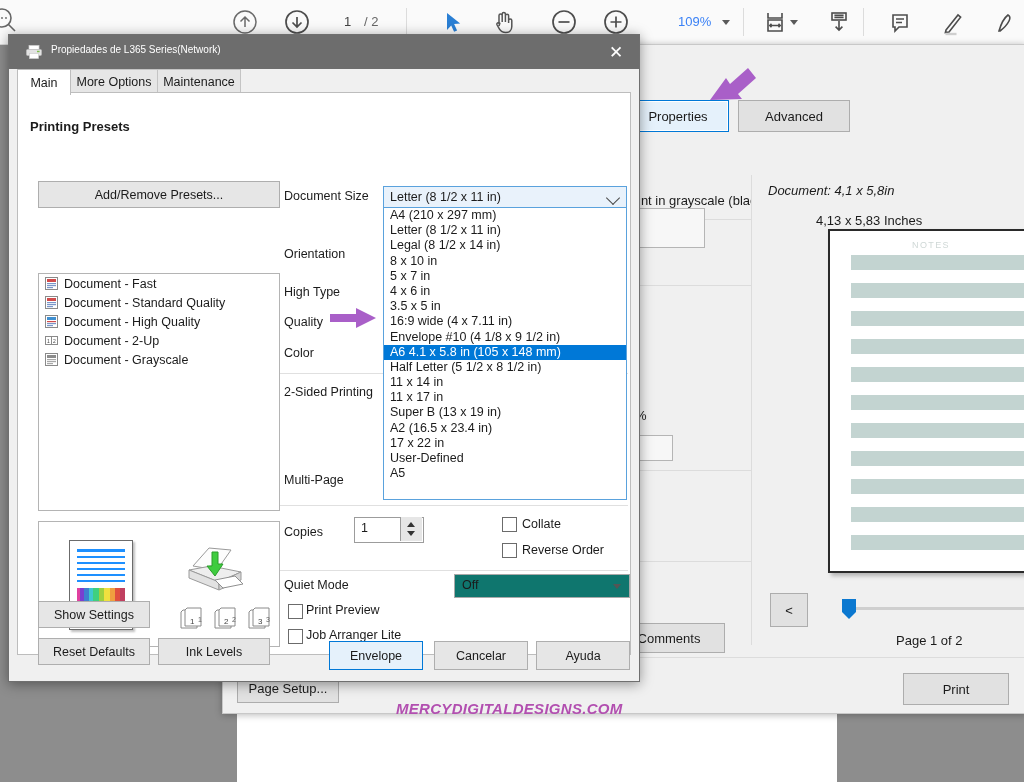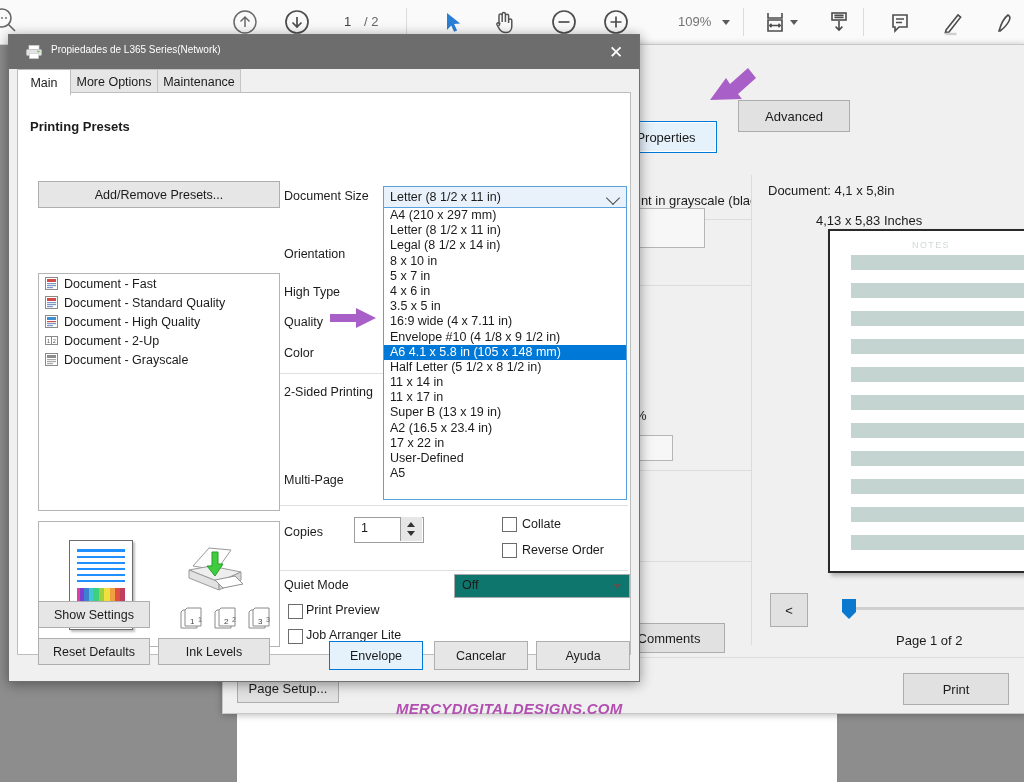--- a/index.html
+++ b/index.html
@@ -139,21 +139,21 @@
         <circle cx="16" cy="16" r="11"></circle>
           <path d="M10.5 16h11"></path>
       </svg>
     </div>
     <div class="tb-ico" style="left:600px;">
       <svg viewBox="0 0 32 32" fill="none" stroke="#4d4d4d" stroke-width="1.7">
         <circle cx="16" cy="16" r="11"></circle>
           <path d="M10.5 16h11M16 10.5v11"></path>
       </svg>
     </div>
-    <div class="tb-txt" style="left:678px;color:#737373;">109%</div>
+    <div class="tb-txt" style="left:678px;color:#3b82f6;">109%</div>
     <div class="abs" style="left:722px;top:20px;width:0;height:0;border-left:4px solid transparent;border-right:4px solid transparent;border-top:5px solid #5a5a5a;"></div>
     <div class="tb-sep" style="left:743px;"></div>
     <div class="tb-ico" style="left:759px;">
       <svg viewBox="0 0 32 32" fill="none" stroke="#4d4d4d" stroke-width="1.6">
         <path d="M9 7v5h14V7M9 14h14v11H9z"></path>
           <path d="M11 19.5h10M12.5 17.8l-1.7 1.7 1.7 1.7M19.5 17.8l1.7 1.7-1.7 1.7"></path>
       </svg>
     </div>
     <div class="abs" style="left:790px;top:20px;width:0;height:0;border-left:4px solid transparent;border-right:4px solid transparent;border-top:5px solid #5a5a5a;"></div>
     <div class="tb-ico" style="left:823px;">
@@ -180,42 +180,42 @@
       <svg viewBox="0 0 32 32" fill="none" stroke="#4d4d4d" stroke-width="1.6">
         <path d="M11 25c2-7 5-13 9-16 2 1 2.5 3 1 6-1.5 3-5 7-9 10z"></path>
       </svg>
     </div>
   </div>
 </div>
 
 <div id="print-dialog">
  <div class="pd-inner">
 
-  <div class="pd-btn focus" style="left:392px;top:55px;width:100px;height:30px;margin-top:21px;">Properties</div>
+  <div class="pd-btn focus" style="left:404px;top:55px;width:100px;height:30px;">Properties</div>
   <div class="pd-btn" style="left:515px;top:55px;width:110px;height:30px;">Advanced</div>
 
   <div class="pd-check" style="left:394px;top:150px;"></div>
   <div class="pd-label" style="left:402px;top:148px;">Print in grayscale (black and white)</div>
   <div class="pd-check" style="left:656px;top:150px;"></div>
   <div class="pd-label" style="left:676px;top:148px;">Save ink/toner</div>
   <div class="abs" style="left:793px;top:148px;width:15px;height:15px;border:1px solid #8a8a8a;border-radius:50%;color:#6a6a6a;font-size:10px;text-align:center;line-height:15px;">i</div>
 
   <div class="pd-sep" style="left:392px;top:174px;width:410px;"></div>
 
   <div class="abs" style="left:380px;top:163px;width:100px;height:38px;border:1px solid #b5b5b5;background:#f7f7f7;"></div>
   <div class="pd-sep" style="left:392px;top:240px;width:410px;"></div>
   <div class="pd-btn" style="left:615px;top:320px;width:114px;height:34px;">Booklet</div>
   <div class="abs" style="left:380px;top:390px;width:68px;height:24px;border:1px solid #b5b5b5;background:#f7f7f7;"></div>
   <div class="pd-label" style="left:412px;top:363px;">%</div>
   <div class="pd-sep" style="left:392px;top:425px;width:410px;"></div>
   <div class="pd-sep" style="left:392px;top:516px;width:410px;"></div>
   <div class="pd-btn" style="left:390px;top:578px;width:110px;height:28px;">Comments</div>
 
   <div id="preview-pane">
-    <div class="pd-label" style="left:16px;top:8px;">Document: 4,1 x 5,8in</div>
+    <div class="pd-label" style="left:16px;top:8px;font-style:italic;">Document: 4,1 x 5,8in</div>
     <div class="pd-label" style="left:64px;top:38px;">4,13 x 5,83 Inches</div>
 
     <div id="preview-paper">
       <div class="inner">
         <div id="notes-title">NOTES</div>
         <div class="nt-band" style="top:19px;"></div>
         <div class="nt-band" style="top:47px;"></div>
         <div class="nt-band" style="top:75px;"></div>
         <div class="nt-band" style="top:103px;"></div>
         <div class="nt-band" style="top:131px;"></div>

